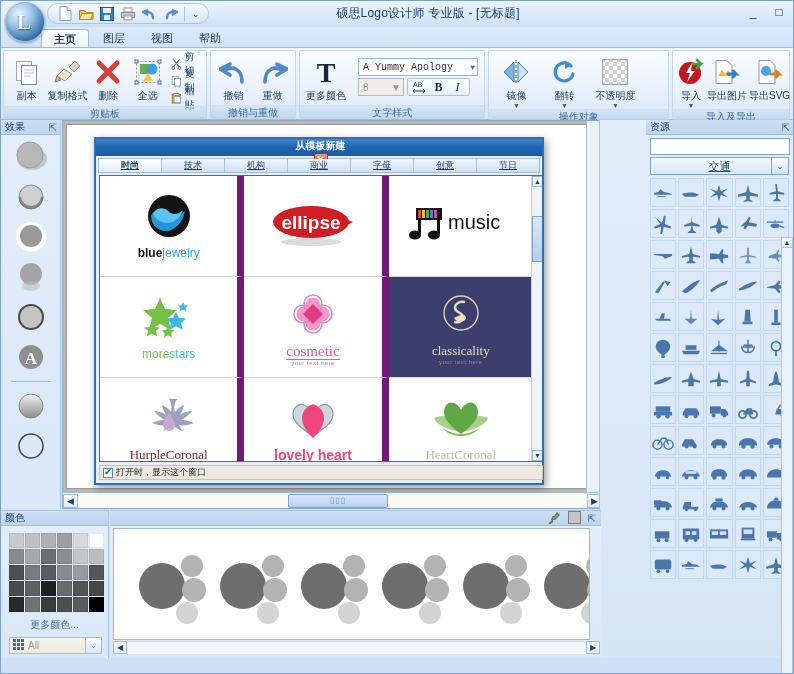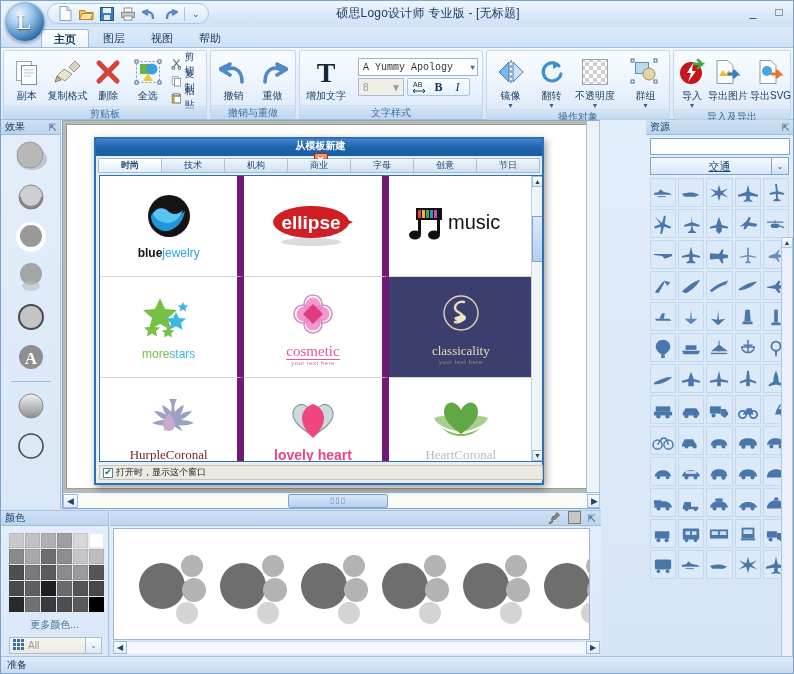--- a/index.html
+++ b/index.html
@@ -211,20 +211,21 @@
     color: #fff; font-size: 10px; font-weight: bold; flex-direction: column;
   }
   .dlg-close {
     width: 14px; height: 13px; background: linear-gradient(180deg,#f29b7a,#d84b22);
     border: 1px solid #a93412; color: #fff; font-size: 10px; line-height: 11px;
     text-align: center; font-weight: bold; border-radius: 2px;
   }
   .dlg-tabs {
     display: flex; height: 15px; margin: 2px;
     border: 1px solid #9fbcd8;
+    text-decoration: underline;
   }
   .dlg-tab {
     flex: 1; text-align: center; line-height: 13px; font-size: 9px; color: #1f456d;
     background: linear-gradient(180deg,#f0f6fd,#cfe0f3);
     border-right: 1px solid #a9c3dd;
   }
   .dlg-tab:last-child { border-right: none; }
   .dlg-tab.active {
     background: linear-gradient(180deg,#ffffff,#e2eefb); font-weight: bold;
   }
@@ -525,21 +526,21 @@
     </div>
 
     <div class="rgroup" style="width:190px">
       <div class="rgroup-body">
         <div class="bigbtn" style="width:44px">
           <div class="ic">
             <svg width="26" height="28" viewBox="0 0 26 28">
                 <text x="13" y="24" font-family="Liberation Serif, serif" font-size="28" font-weight="bold" text-anchor="middle" fill="#16283a">T</text>
               </svg>
           </div>
-          <div class="lb">增加文字</div>
+          <div class="lb">更多颜色</div>
         </div>
         <div class="fontrow">
           <div class="fontbox">
             <span class="val">A Yummy Apology</span>
             <span class="dd">▼</span>
           </div>
           <div class="sizerow">
             <div class="sizebox">
               <span class="val">8</span>
               <span class="dd">▼</span>
@@ -593,36 +594,20 @@
                     <rect x="4" y="4" width="4" height="4" fill="#cfcfcf"></rect>
                   </pattern>
                 </defs>
               <rect x="1.5" y="1.5" width="25" height="25" fill="url(#chk)" stroke="#9aa7b4"></rect>
             </svg>
           </div>
           <div class="lb">不透明度</div>
           <div class="caret">▼</div>
         </div>
         <div class="vsep"></div>
-        <div class="bigbtn">
-          <div class="ic">
-            <svg width="30" height="28" viewBox="0 0 30 28">
-                <rect x="5.5" y="4.5" width="13" height="11" fill="#bcd8ef" stroke="#5b8fc0"></rect>
-                <circle cx="19" cy="16" r="6" fill="#e2d3a8" stroke="#a08f5e"></circle>
-                <g fill="#fff" stroke="#4a7094">
-                  <rect x="1" y="1" width="3" height="3"></rect>
-                  <rect x="24" y="1" width="3" height="3"></rect>
-                  <rect x="1" y="22" width="3" height="3"></rect>
-                  <rect x="24" y="22" width="3" height="3"></rect>
-                </g>
-              </svg>
-          </div>
-          <div class="lb">群组</div>
-          <div class="caret">▼</div>
-        </div>
       </div>
       <div class="rgroup-label">操作对象</div>
     </div>
 
     <div class="rgroup" style="width:118px">
       <div class="rgroup-body">
         <div class="bigbtn" style="width:34px">
           <div class="ic">
             <svg width="28" height="28" viewBox="0 0 28 28">
                 <circle cx="13" cy="15" r="11" fill="#c4161c"></circle>
@@ -1423,16 +1408,13 @@
             <circle cx="55" cy="73" r="11" fill="#d4d4d4"></circle>
           </svg></div>
       </div>
     <div class="style-hscroll">
       <div class="style-sb-arrow">◀</div>
       <div class="style-sb-track"></div>
       <div class="style-sb-arrow">▶</div>
     </div>
   </div>
 
-  <div class="statusbar">
-    <span>准备</span>
-  </div>
 </div>
 
 </body></html>

